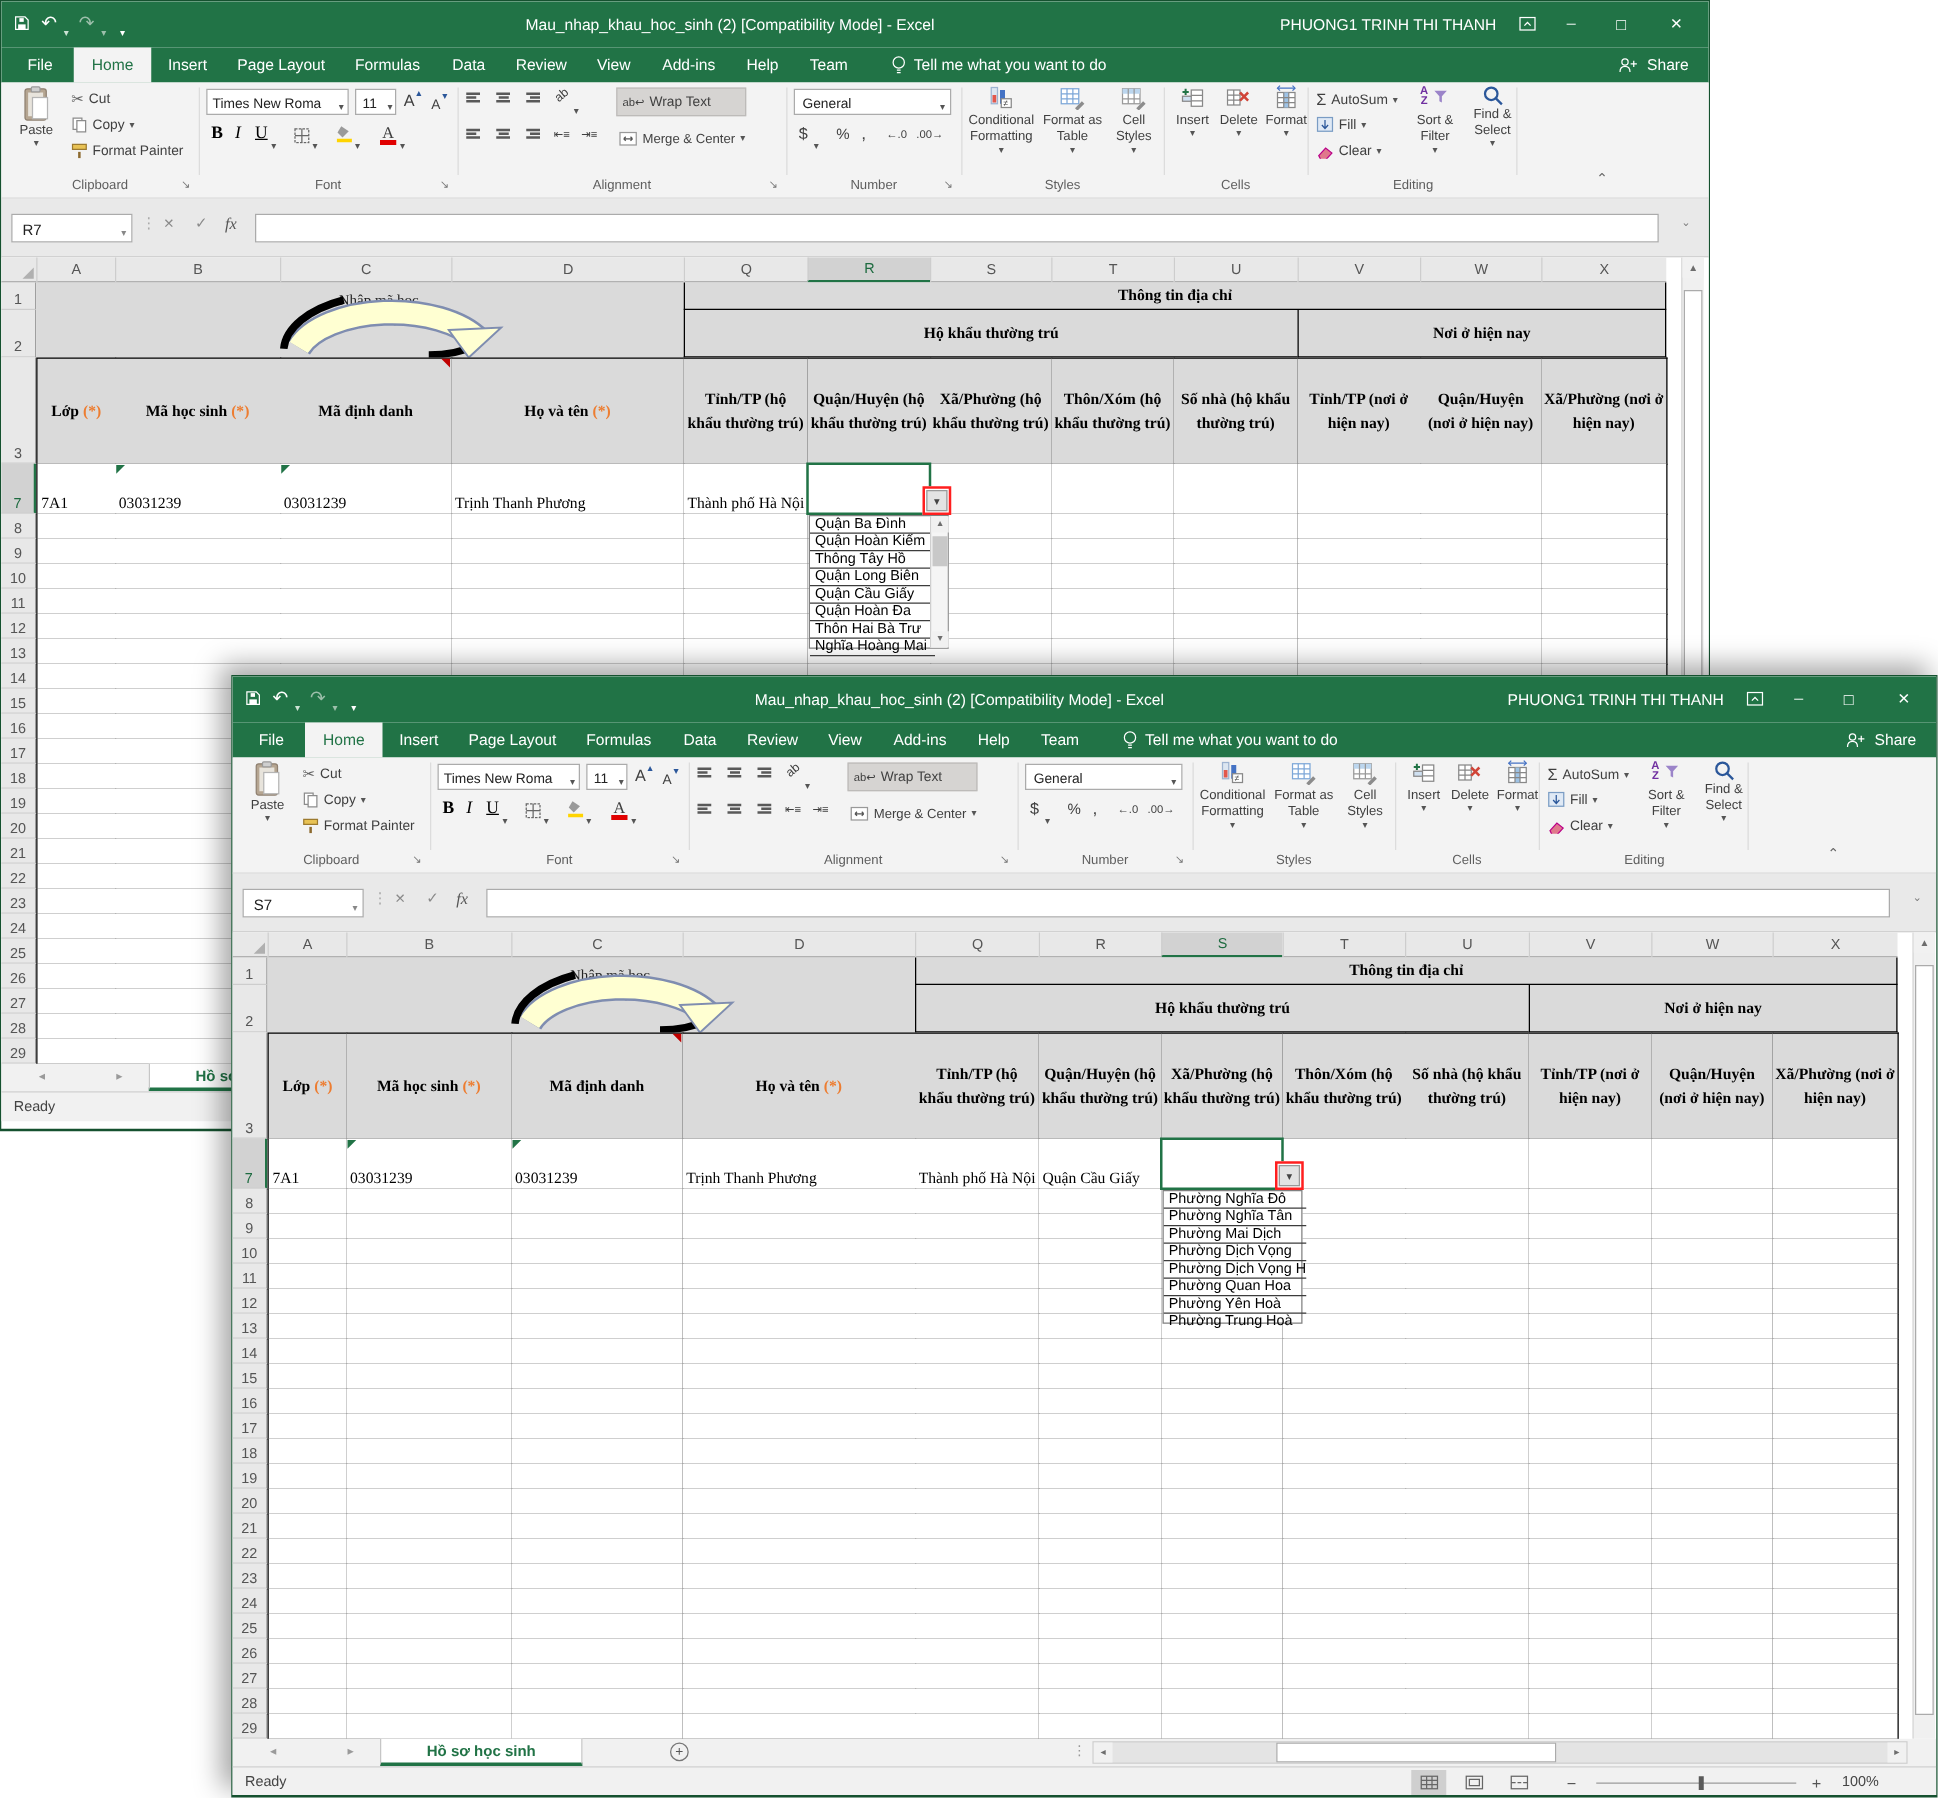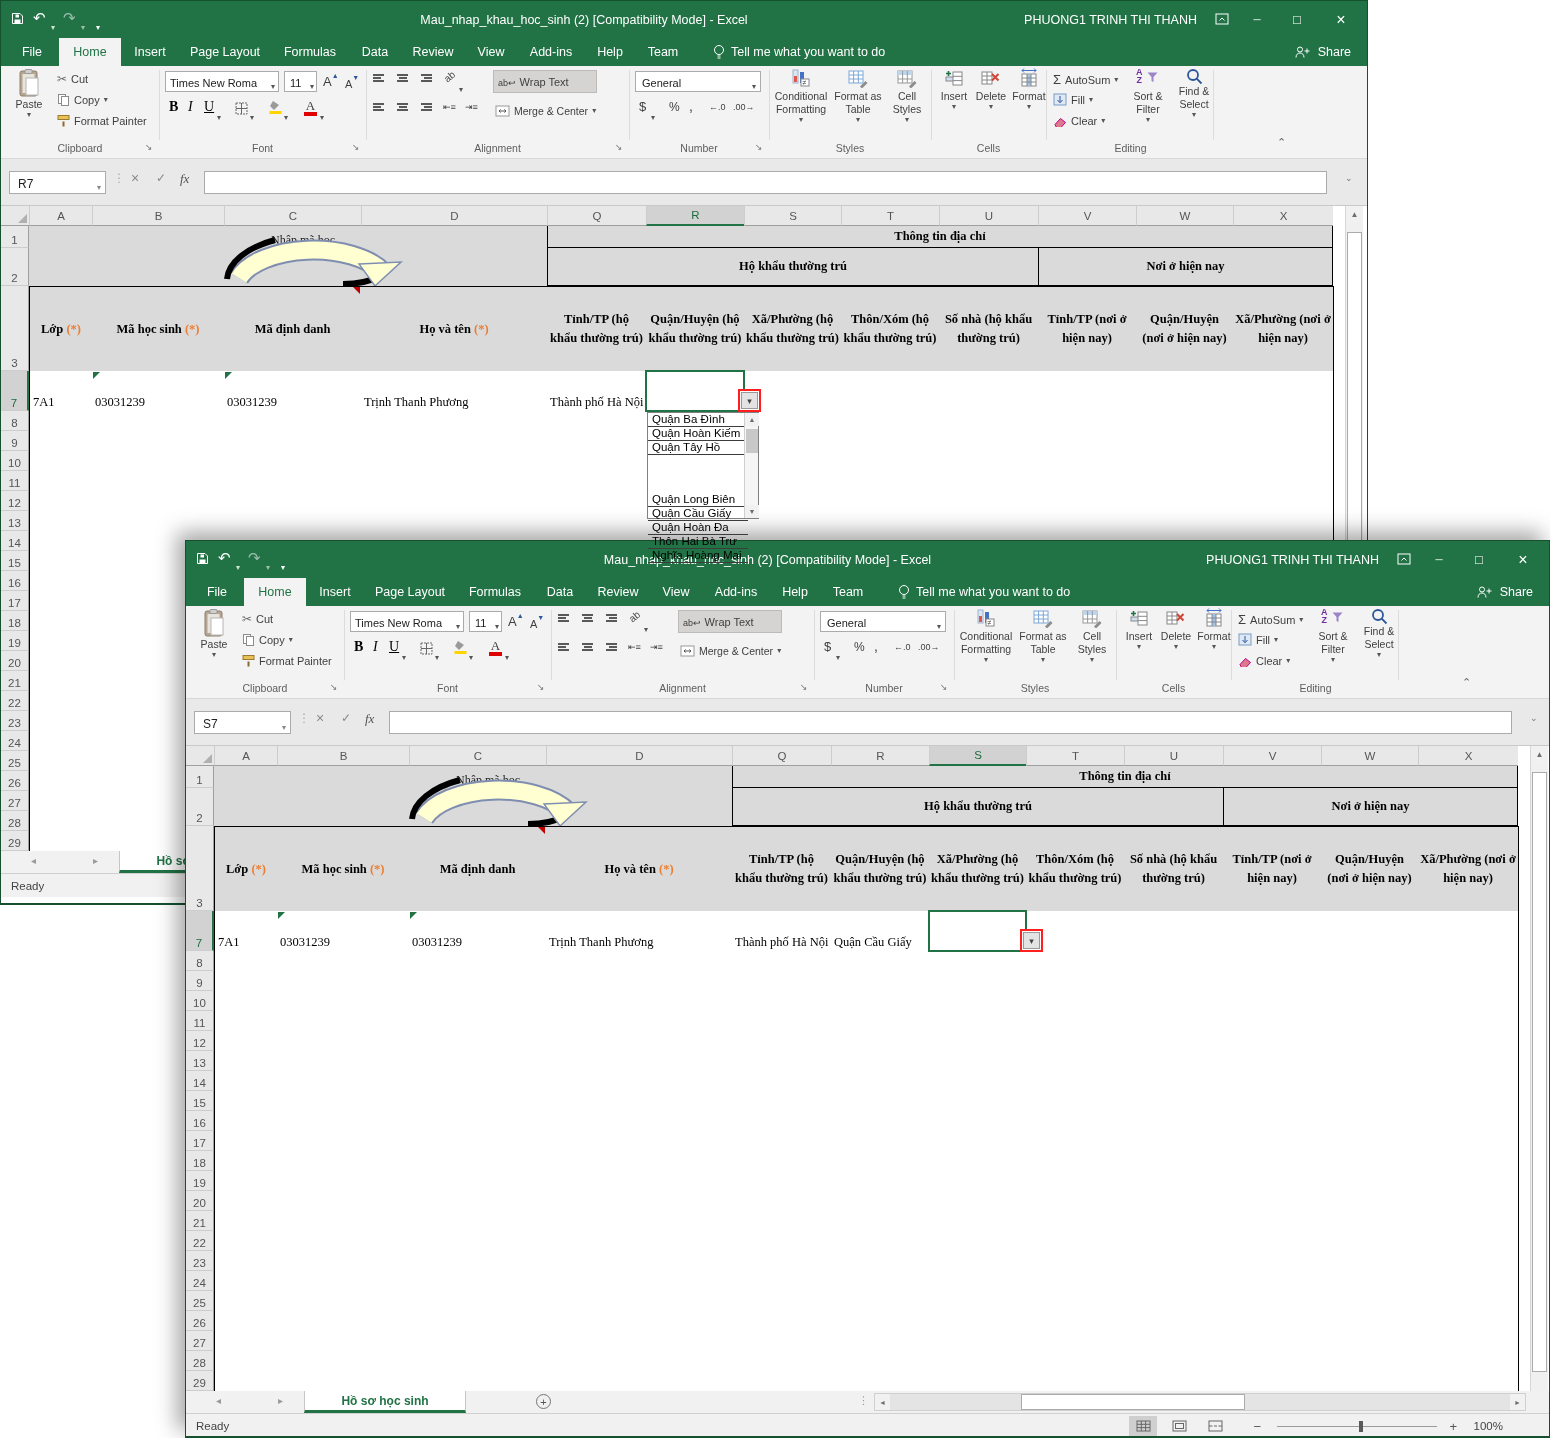--- a/index.html
+++ b/index.html
@@ -800,22 +800,22 @@
         <div class="tri-r abs" style="position: absolute; left: 352px; top: 81px;"></div>
         <div class="abs" style="position: absolute; left: 644px; top: 164px; width: 100px; height: 42px; border: 2px solid rgb(33, 115, 70); z-index: 20;"></div>
         <div class="abs" style="position: absolute; left: 737px; top: 183px; width: 23px; height: 23px; border: 2px solid rgb(255, 31, 31); z-index: 25; background: rgb(255, 255, 255);">
           <div class="abs" style="position: absolute; left: 1px; top: 1px; width: 17px; height: 17px; background: rgb(227, 227, 227); border: 1px solid rgb(153, 153, 153); display: flex; align-items: center; justify-content: center;">
             <span style="font-size: 9px; color: rgb(68, 68, 68);">▾</span>
           </div>
         </div>
         <div class="ddlist abs" style="position: absolute; left: 646px; top: 206px; width: 112px; height: 107px;">
           <div class="dditem" style="width: 96px;">Quận Ba Đình</div>
           <div class="dditem" style="width: 96px;">Quận Hoàn Kiếm</div>
-          <div class="dditem" style="width: 96px;">Quận Tây Hồ</div>
-          <div class="dditem" style="width: 96px; margin-top: 38px;">Quận Long Biên</div>
+          <div class="dditem" style="width: 96px;">Thông Tây Hồ</div>
+          <div class="dditem" style="width: 96px;">Quận Long Biên</div>
           <div class="dditem" style="width: 96px;">Quận Cầu Giấy</div>
           <div class="dditem" style="width: 96px;">Quận Hoàn Đa</div>
           <div class="dditem" style="width: 96px;">Thôn Hai Bà Trư</div>
           <div class="dditem" style="width: 96px;">Nghĩa Hoàng Mai</div>
           <div class="abs" style="position: absolute; left: 96px; top: 0px; width: 14px; height: 105px; background: rgb(245, 245, 245); border-left: 1px solid rgb(207, 207, 207);">
             <div class="scrollbtn abs" style="position: absolute; left: 0px; top: 0px; width: 14px; height: 13px; font-size: 7px;">▲</div>
             <div class="abs" style="position: absolute; left: 1px; top: 16px; width: 12px; height: 24px; background: rgb(200, 200, 200);"></div>
             <div class="scrollbtn abs" style="position: absolute; left: 0px; top: 92px; width: 14px; height: 13px; font-size: 7px;">▼</div>
           </div>
         </div>
@@ -1597,20 +1597,30 @@
         <div class="cell abs" style="position: absolute; left: 1232px; top: 625px; width: 101px; height: 21px; border-left: none;"></div>
         <div class="tri-g abs" style="position: absolute; left: 92px; top: 166px;"></div>
         <div class="tri-g abs" style="position: absolute; left: 224px; top: 166px;"></div>
         <div class="tri-r abs" style="position: absolute; left: 352px; top: 81px;"></div>
         <div class="abs" style="position: absolute; left: 742px; top: 164px; width: 99px; height: 42px; border: 2px solid rgb(33, 115, 70); z-index: 20;"></div>
         <div class="abs" style="position: absolute; left: 834px; top: 183px; width: 23px; height: 23px; border: 2px solid rgb(255, 31, 31); z-index: 25; background: rgb(255, 255, 255);">
           <div class="abs" style="position: absolute; left: 1px; top: 1px; width: 17px; height: 17px; background: rgb(227, 227, 227); border: 1px solid rgb(153, 153, 153); display: flex; align-items: center; justify-content: center;">
             <span style="font-size: 9px; color: rgb(68, 68, 68);">▾</span>
           </div>
         </div>
+        <div class="ddlist abs" style="position: absolute; left: 744px; top: 206px; width: 112px; height: 107px;">
+          <div class="dditem" style="width: 110px;">Phường Nghĩa Đô</div>
+          <div class="dditem" style="width: 110px;">Phường Nghĩa Tân</div>
+          <div class="dditem" style="width: 110px;">Phường Mai Dịch</div>
+          <div class="dditem" style="width: 110px;">Phường Dịch Vọng</div>
+          <div class="dditem" style="width: 110px;">Phường Dịch Vọng H</div>
+          <div class="dditem" style="width: 110px;">Phường Quan Hoa</div>
+          <div class="dditem" style="width: 110px;">Phường Yên Hoà</div>
+          <div class="dditem" style="width: 110px;">Phường Trung Hoà</div>
+        </div>
         <div class="scrolltrack abs" style="position: absolute; left: 1344px; top: 0px; width: 18px; height: 645px;">
           <div class="scrollbtn abs" style="position: absolute; left: 0px; top: 0px; width: 17px; height: 16px;">▲</div>
           <div class="scrollthumb abs" style="position: absolute; left: 1px; top: 26px; width: 15px; height: 600px;"></div>
         </div>
       </div>
       <div class="tabbar abs" style="left: 0px; top: 850px; right: 0px; height: 22px;">
         <div class="abs" style="left: 30px; top: 4px; font-size: 10px; color: rgb(154, 154, 154);">◂</div>
         <div class="abs" style="left: 92px; top: 4px; font-size: 10px; color: rgb(154, 154, 154);">▸</div>
         <div class="sheettab abs" style="position: absolute; left: 118px; top: 0px; width: 162px; height: 22px;">Hồ sơ học sinh</div>
         <div class="abs" style="left: 350px; top: 3px; width: 15px; height: 15px; border: 1px solid rgb(118, 118, 118); border-radius: 50%; color: rgb(85, 85, 85); font-size: 11px; line-height: 14px; text-align: center;">+</div>

